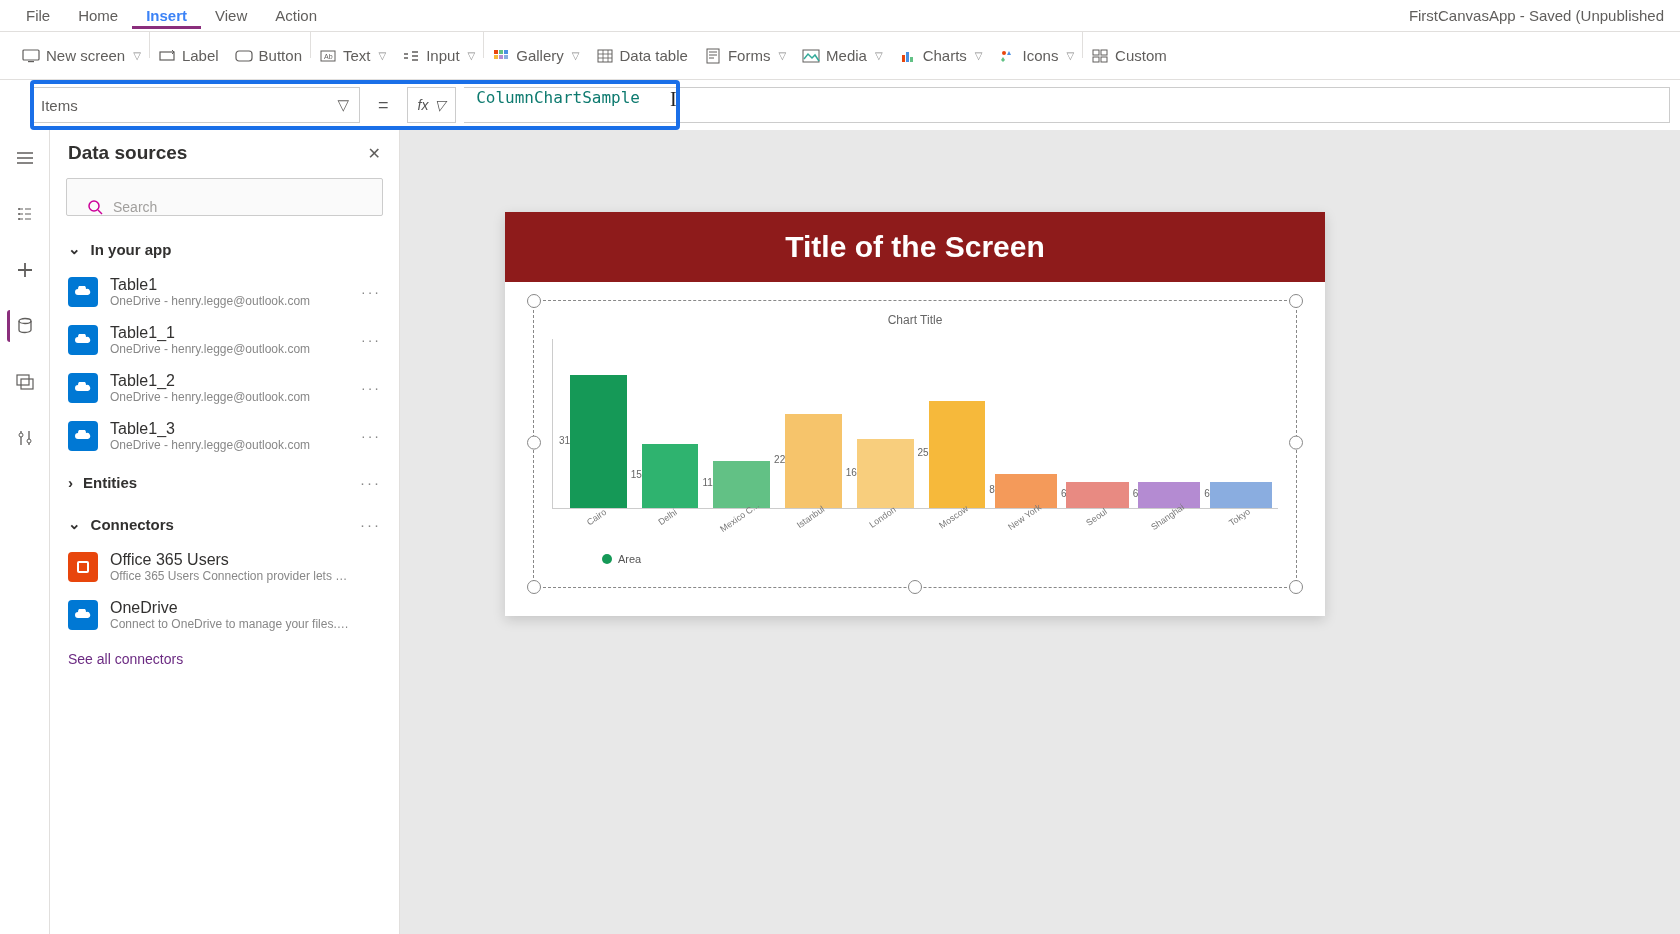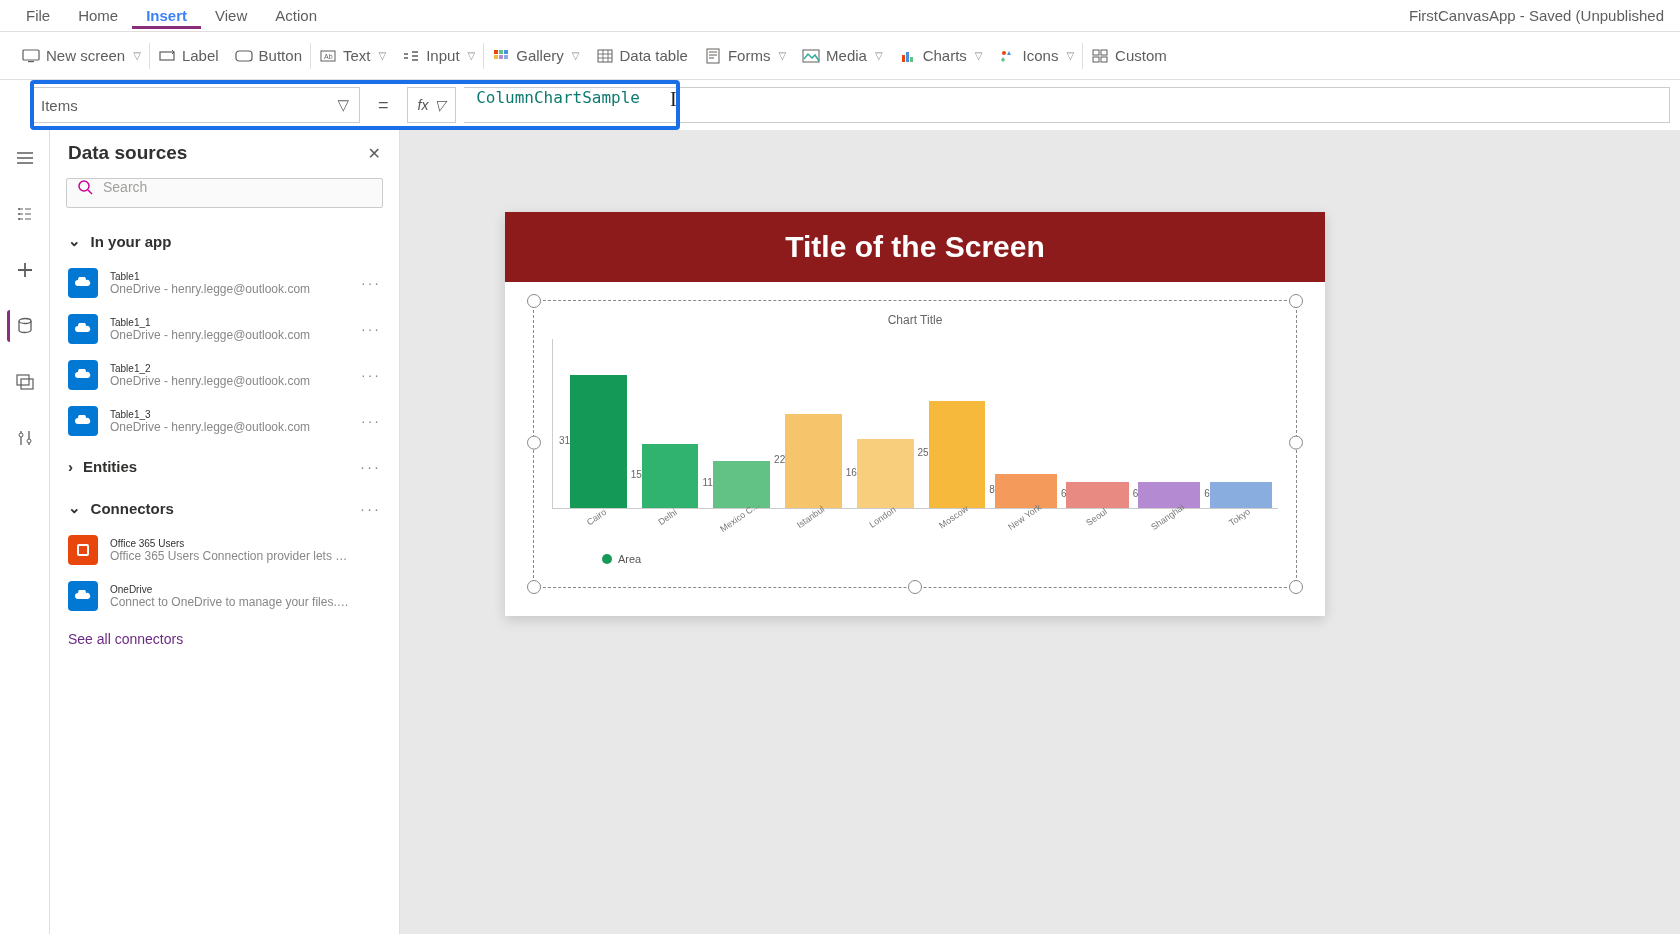--- a/index.html
+++ b/index.html
@@ -5,21 +5,21 @@
   * { box-sizing: border-box; margin: 0; padding: 0; }
   body { font-family: "Segoe UI", sans-serif; font-size: 14px; color: #323130; background: #fff; width: 1680px; height: 934px; overflow: hidden; }
 
   
   .menubar { display: flex; align-items: center; height: 32px; padding: 0 12px; border-bottom: 1px solid #e1dfdd; }
   .menubar .menu-item { padding: 4px 14px; color: #605e5c; cursor: pointer; font-size: 15px; }
   .menubar .menu-item.active { color: #3b82f6; font-weight: 600; border-bottom: 3px solid #8a2e7c; padding-bottom: 2px; }
   .app-title { margin-left: auto; color: #605e5c; font-size: 15px; padding-right: 4px; }
 
   
-  .ribbon { display: flex; align-items: center; height: 48px; padding: 0 14px; border-bottom: 1px solid #e1dfdd; overflow: hidden; white-space: nowrap; }
+  .ribbon { display: flex; height: 48px; padding: 0 14px; border-bottom: 1px solid #e1dfdd; overflow: hidden; white-space: nowrap; }
   .ribbon .rgroup { display: flex; align-items: center; gap: 6px; color: #605e5c; padding: 4px 8px; cursor: pointer; font-size: 15px; }
   .ribbon .ricon { width: 18px; height: 18px; display: inline-flex; align-items: center; justify-content: center; }
   .ribbon .chev { font-size: 10px; color: #888; margin-left: 2px; }
   .vdiv { width: 1px; height: 26px; background: #e1dfdd; }
 
   
   .formula-wrap { display: flex; align-items: center; height: 50px; padding: 6px 10px 6px 30px; gap: 8px; position: relative; }
   .highlight-box { position: absolute; left: 30px; top: 0; width: 650px; height: 50px; border: 4px solid #1a6fe8; border-radius: 4px; pointer-events: none; }
   .prop-select { flex: 0 0 330px; height: 36px; border: 1px solid #ccc; background: #fff; display: flex; align-items: center; justify-content: space-between; padding: 0 10px; color: #605e5c; font-size: 15px; }
   .eq { padding: 0 10px; font-size: 18px; color: #555; }
@@ -33,29 +33,29 @@
   
   .rail { width: 50px; border-right: 1px solid #e1dfdd; display: flex; flex-direction: column; align-items: center; padding-top: 12px; gap: 24px; color: #605e5c; }
   .rail-item { width: 32px; height: 32px; display: flex; align-items: center; justify-content: center; cursor: pointer; border-radius: 3px; }
   .rail-item.active { border-left: 3px solid #8a2e7c; padding-left: 0; margin-left: -3px; }
 
   
   .panel { width: 350px; border-right: 1px solid #e1dfdd; display: flex; flex-direction: column; background: #fff; }
   .panel-header { display: flex; align-items: center; justify-content: space-between; padding: 12px 18px 8px 18px; }
   .panel-header h2 { font-size: 19px; font-weight: 600; color: #323130; }
   .close-x { font-size: 16px; color: #605e5c; cursor: pointer; }
-  .search-box { margin: 6px 16px 10px 16px; border: 1px solid #ccc; background: #fafafa; height: 30px; display: flex; align-items: flex-start; padding: 0 10px; gap: 10px; color: #a19f9d; border-radius: 2px; }
+  .search-box { margin: 6px 16px 10px 16px; border: 1px solid #ccc; background: #fafafa; height: 38px; display: flex; align-items: flex-end; padding: 0 20px; gap: 10px; color: #a19f9d; border-radius: 2px; }
   .section-head { display: flex; align-items: center; gap: 10px; padding: 10px 18px; color: #323130; font-weight: 600; font-size: 15px; margin-top: 4px;}
   .section-head .ellipsis { margin-left: auto; color: #888; font-weight: normal; letter-spacing: 2px; }
   .ds-item { display: flex; align-items: center; gap: 12px; padding: 8px 18px; cursor: pointer; }
   .ds-item .ellipsis { margin-left: auto; color: #888; letter-spacing: 2px; }
   .ds-icon { width: 30px; height: 30px; border-radius: 4px; background: #0078d4; color: #fff; display: flex; align-items: center; justify-content: center; flex-shrink: 0; }
   .ds-icon.orange { background: #e8460c; }
   .ds-text { display: flex; flex-direction: column; overflow: hidden; }
-  .ds-name { font-size: 10px; color: #323130; }
+  .ds-name { font-size: 16px; color: #323130; }
   .ds-sub { font-size: 12px; color: #888; white-space: nowrap; overflow: hidden; text-overflow: ellipsis; max-width: 240px; }
   .see-all { color: #6b2a82; padding: 12px 18px; font-size: 14px; cursor: pointer; }
 
   
   .canvas-area { flex: 1; background: #e8e8e8; position: relative; overflow: hidden; }
   .screen { position: absolute; left: 105px; top: 82px; width: 820px; background: #fff; box-shadow: 0 4px 12px rgba(0,0,0,0.15); }
   .screen-title { background: #8e1b1b; color: #fff; font-size: 30px; font-weight: 700; text-align: center; padding: 18px 0; }
 
   
   .chart-sel { margin: 18px 28px 28px 28px; border: 1px dashed #888; position: relative; padding: 12px 18px 22px 18px; }

